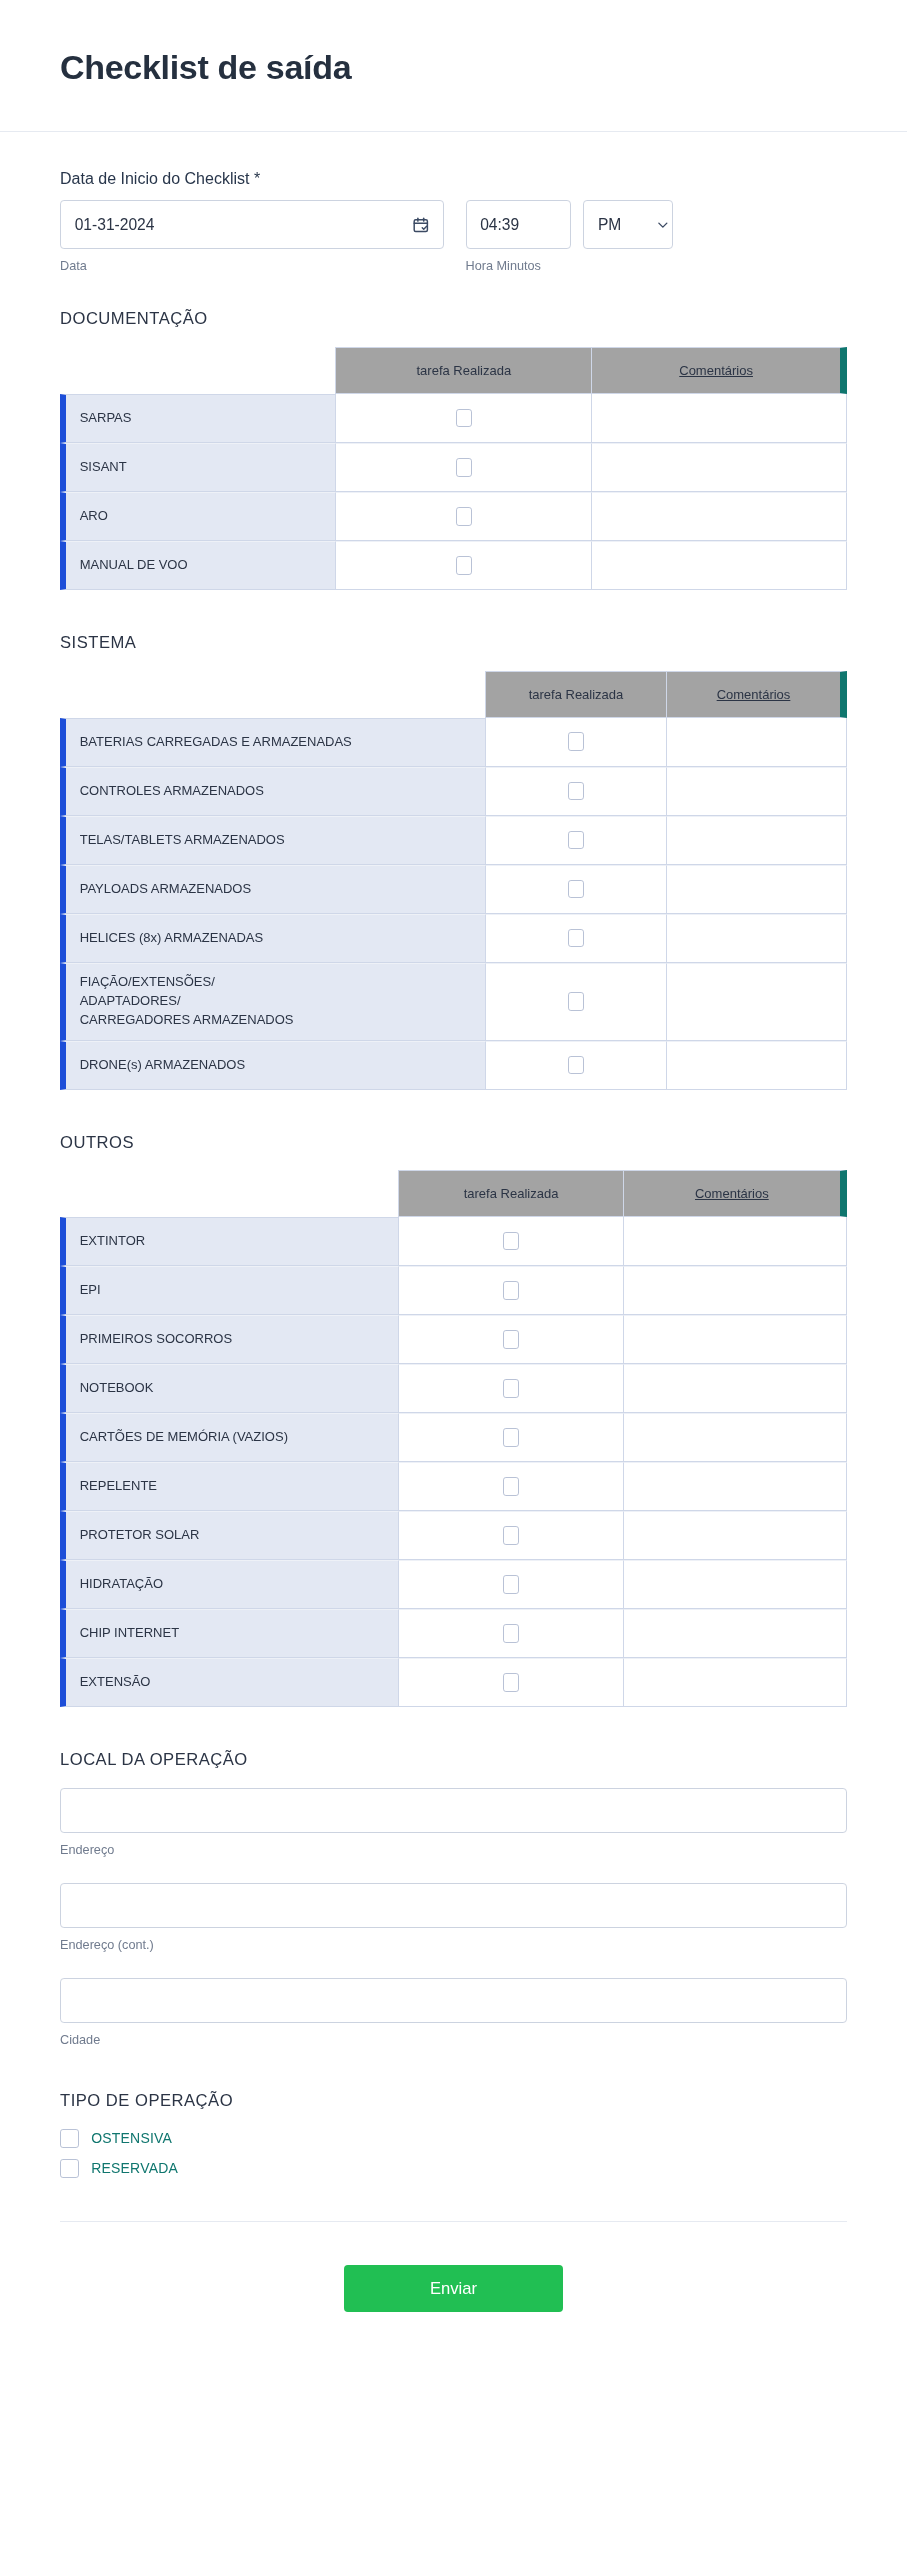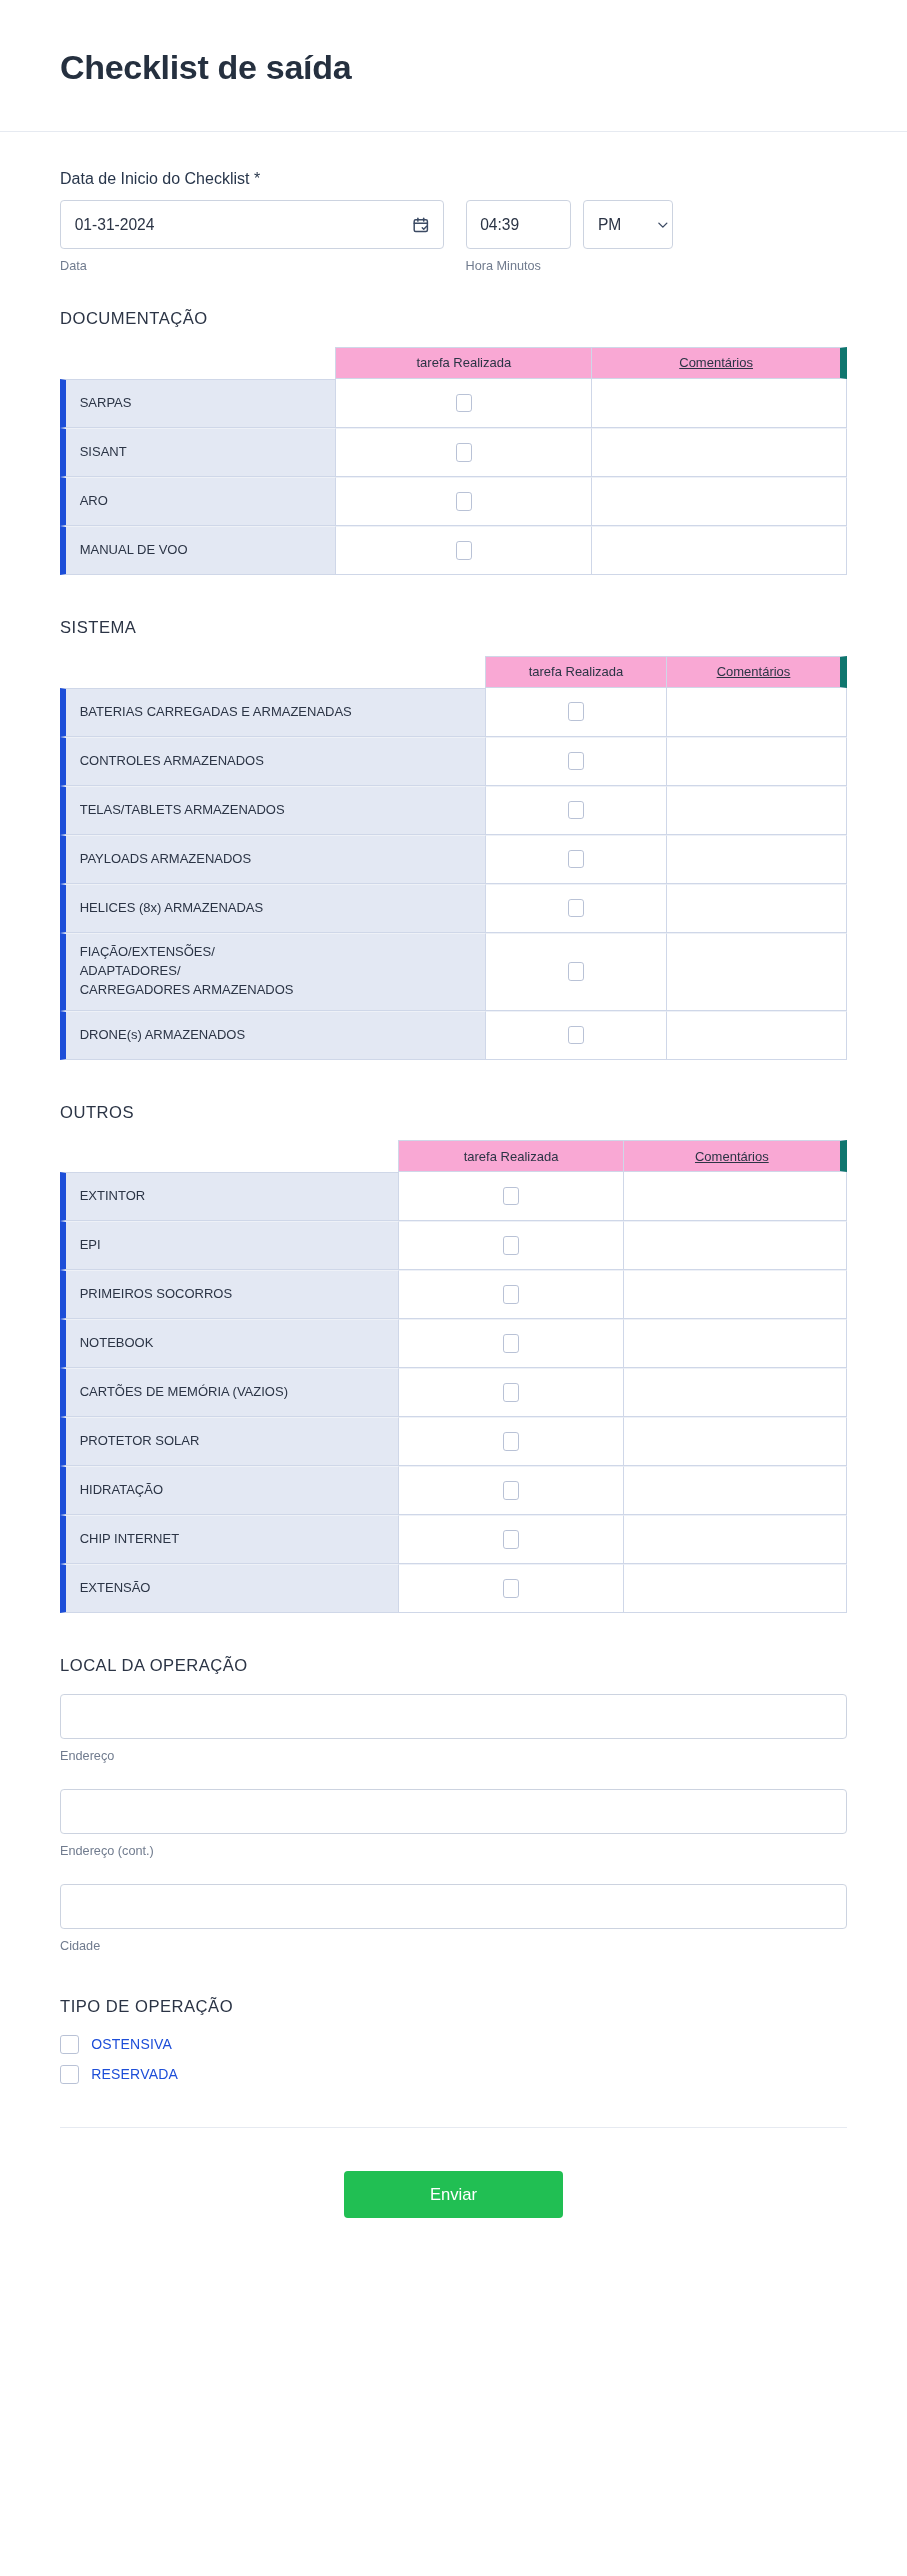--- a/index.html
+++ b/index.html
@@ -93,25 +93,25 @@
     border-spacing: 0;
     width: 100%;
     table-layout: fixed;
     font-size: 13px;
   }
   table.matrix th.corner {
     background: transparent;
     border: none;
   }
   table.matrix th.colhead {
-    background: #f9a8d4;
+    background: #a3a3a3;
     border-top: 1px solid #cfd7e8;
     border-left: 1px solid #cfd7e8;
     border-bottom: 1px solid #cfd7e8;
-    height: 32px;
+    height: 47px;
     font-weight: normal;
     font-size: 13px;
     color: #2b3445;
     text-align: center;
     vertical-align: middle;
   }
   table.matrix th.colhead.last { border-right: 7px solid #0f766e; text-decoration: underline; }
 
   table.matrix td.rowlabel {
     background: #e3e8f3;
@@ -165,21 +165,21 @@
   .cbx-box {
     width: 18.5px; height: 19.5px;
     border: 1px solid #b9c2d6;
     border-radius: 2.9px;
     background: #fff;
     margin-right: 12.7px;
     flex: 0 0 auto;
   }
   .cbx-label {
     font-size: 14px;
-    color: #1d4ed8;
+    color: #0f766e;
     letter-spacing: 0.2px;
   }
 
   
   .footer-sep {
     border-top: 1px solid #e6eaf1;
     margin-top: 33px;
   }
   .footer {
     padding: 43px 0 55px 0;
@@ -381,20 +381,25 @@
                 <td class="rowlabel">NOTEBOOK</td>
                 <td class="cell"><span class="cb"></span></td>
                 <td class="cell last"></td>
               </tr>
               <tr>
                 <td class="rowlabel">CARTÕES DE MEMÓRIA (VAZIOS)</td>
                 <td class="cell"><span class="cb"></span></td>
                 <td class="cell last"></td>
               </tr>
               <tr>
+                <td class="rowlabel">REPELENTE</td>
+                <td class="cell"><span class="cb"></span></td>
+                <td class="cell last"></td>
+              </tr>
+              <tr>
                 <td class="rowlabel">PROTETOR SOLAR</td>
                 <td class="cell"><span class="cb"></span></td>
                 <td class="cell last"></td>
               </tr>
               <tr>
                 <td class="rowlabel">HIDRATAÇÃO</td>
                 <td class="cell"><span class="cb"></span></td>
                 <td class="cell last"></td>
               </tr>
               <tr>

